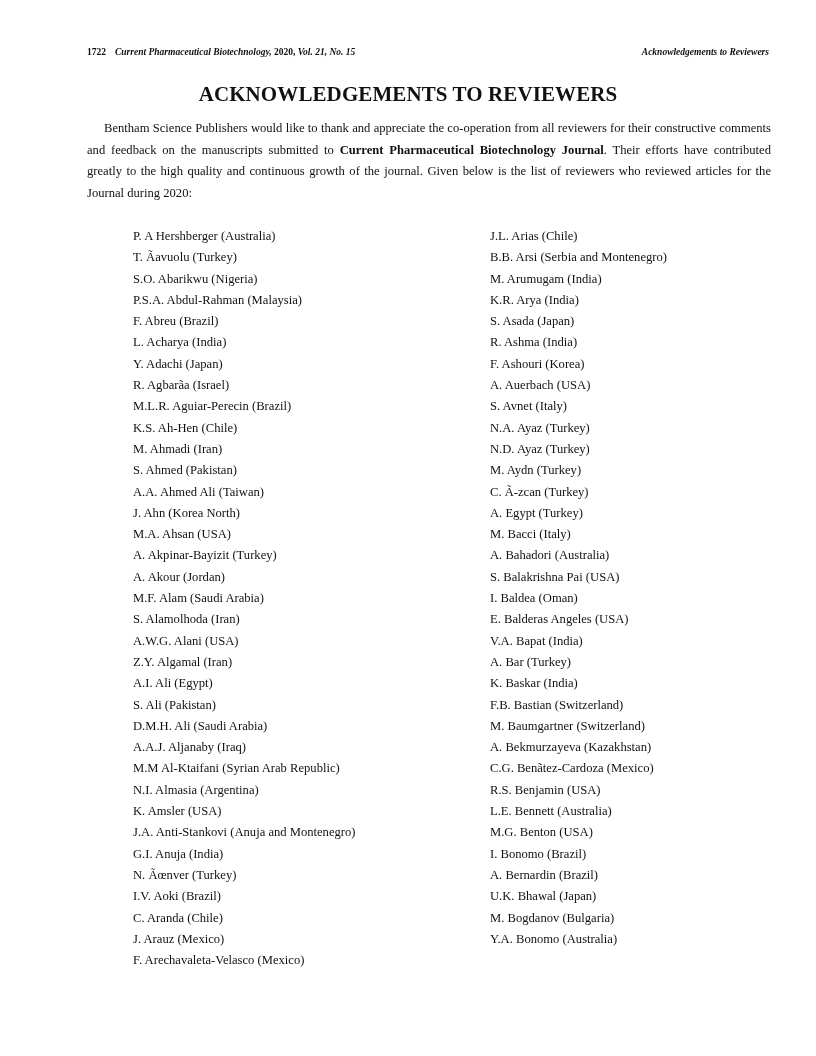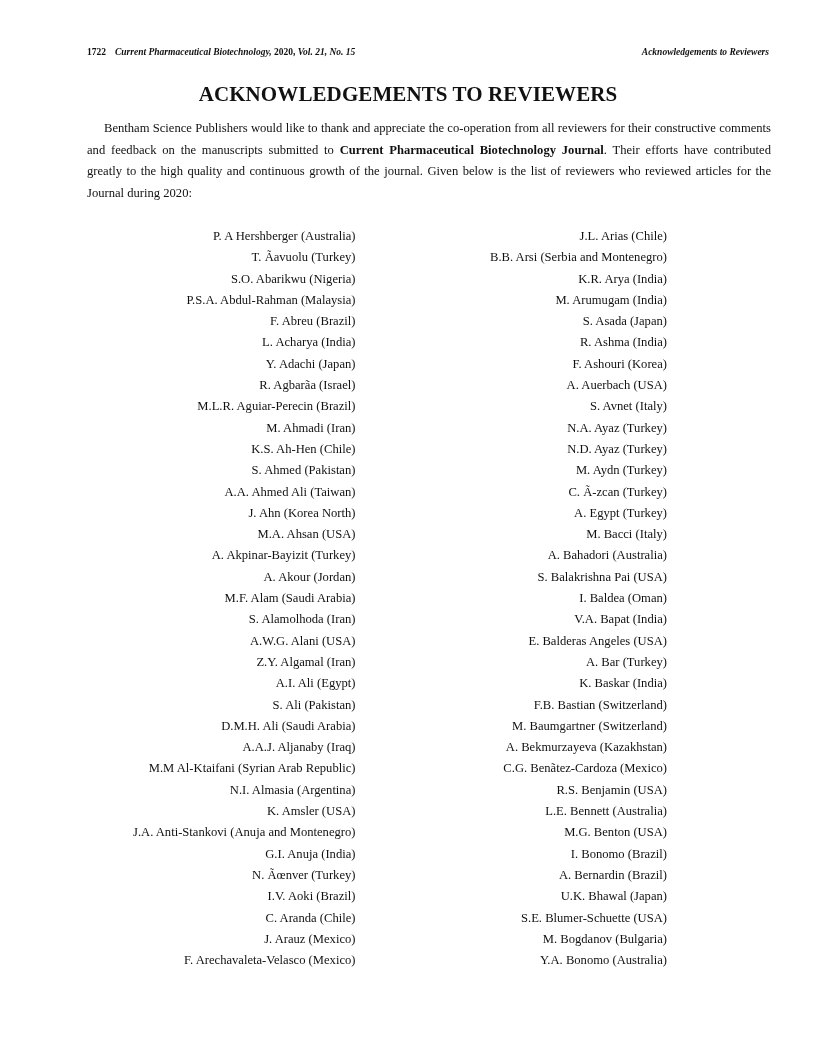--- a/index.html
+++ b/index.html
@@ -73,21 +73,20 @@
       margin: 0;
       padding: 0;
       list-style: none;
     }
     .col {
       position: absolute;
       top: 0;
       margin: 0;
       padding: 0;
       list-style: none;
-      text-align: right;
     }
     .col.left { left: 133px; }
     .col.right { left: 490px; }
     .col li {
       font-size: 12.6px;
       line-height: 21.3px;
       height: 21.3px;
       white-space: nowrap;
     }
   </style>
@@ -109,22 +108,22 @@
   <ul class="col left" id="col-left">
       <li>P. A Hershberger (Australia)</li>
       <li>T. Ãavuolu (Turkey)</li>
       <li>S.O. Abarikwu (Nigeria)</li>
       <li>P.S.A. Abdul-Rahman (Malaysia)</li>
       <li>F. Abreu (Brazil)</li>
       <li>L. Acharya (India)</li>
       <li>Y. Adachi (Japan)</li>
       <li>R. Agbarãa (Israel)</li>
       <li>M.L.R. Aguiar-Perecin (Brazil)</li>
+      <li>K.S. Ah-Hen (Chile)</li>
       <li>M. Ahmadi (Iran)</li>
-      <li>K.S. Ah-Hen (Chile)</li>
       <li>S. Ahmed (Pakistan)</li>
       <li>A.A. Ahmed Ali (Taiwan)</li>
       <li>J. Ahn (Korea North)</li>
       <li>M.A. Ahsan (USA)</li>
       <li>A. Akpinar-Bayizit (Turkey)</li>
       <li>A. Akour (Jordan)</li>
       <li>M.F. Alam (Saudi Arabia)</li>
       <li>S. Alamolhoda (Iran)</li>
       <li>A.W.G. Alani (USA)</li>
       <li>Z.Y. Algamal (Iran)</li>
@@ -139,47 +138,46 @@
       <li>G.I. Anuja (India)</li>
       <li>N. Ãœnver (Turkey)</li>
       <li>I.V. Aoki (Brazil)</li>
       <li>C. Aranda (Chile)</li>
       <li>J. Arauz (Mexico)</li>
       <li>F. Arechavaleta-Velasco (Mexico)</li>
     </ul>
   <ul class="col right" id="col-right">
       <li>J.L. Arias (Chile)</li>
       <li>B.B. Arsi (Serbia and Montenegro)</li>
+      <li>M. Arumugam (India)</li>
       <li>K.R. Arya (India)</li>
-      <li>M. Arumugam (India)</li>
       <li>S. Asada (Japan)</li>
       <li>R. Ashma (India)</li>
       <li>F. Ashouri (Korea)</li>
       <li>A. Auerbach (USA)</li>
       <li>S. Avnet (Italy)</li>
       <li>N.A. Ayaz (Turkey)</li>
       <li>N.D. Ayaz (Turkey)</li>
       <li>M. Aydn (Turkey)</li>
       <li>C. Ã-zcan (Turkey)</li>
       <li>A. Egypt (Turkey)</li>
       <li>M. Bacci (Italy)</li>
       <li>A. Bahadori (Australia)</li>
       <li>S. Balakrishna Pai (USA)</li>
       <li>I. Baldea (Oman)</li>
+      <li>E. Balderas Angeles (USA)</li>
       <li>V.A. Bapat (India)</li>
-      <li>E. Balderas Angeles (USA)</li>
       <li>A. Bar (Turkey)</li>
       <li>K. Baskar (India)</li>
       <li>F.B. Bastian (Switzerland)</li>
       <li>M. Baumgartner (Switzerland)</li>
       <li>A. Bekmurzayeva (Kazakhstan)</li>
       <li>C.G. Benãtez-Cardoza (Mexico)</li>
       <li>R.S. Benjamin (USA)</li>
       <li>L.E. Bennett (Australia)</li>
       <li>M.G. Benton (USA)</li>
       <li>I. Bonomo (Brazil)</li>
       <li>A. Bernardin (Brazil)</li>
       <li>U.K. Bhawal (Japan)</li>
-      <li>S.E. Blumer-Schuette (USA)</li>
       <li>M. Bogdanov (Bulgaria)</li>
       <li>Y.A. Bonomo (Australia)</li>
     </ul>
 </div>
 
 </body></html>

